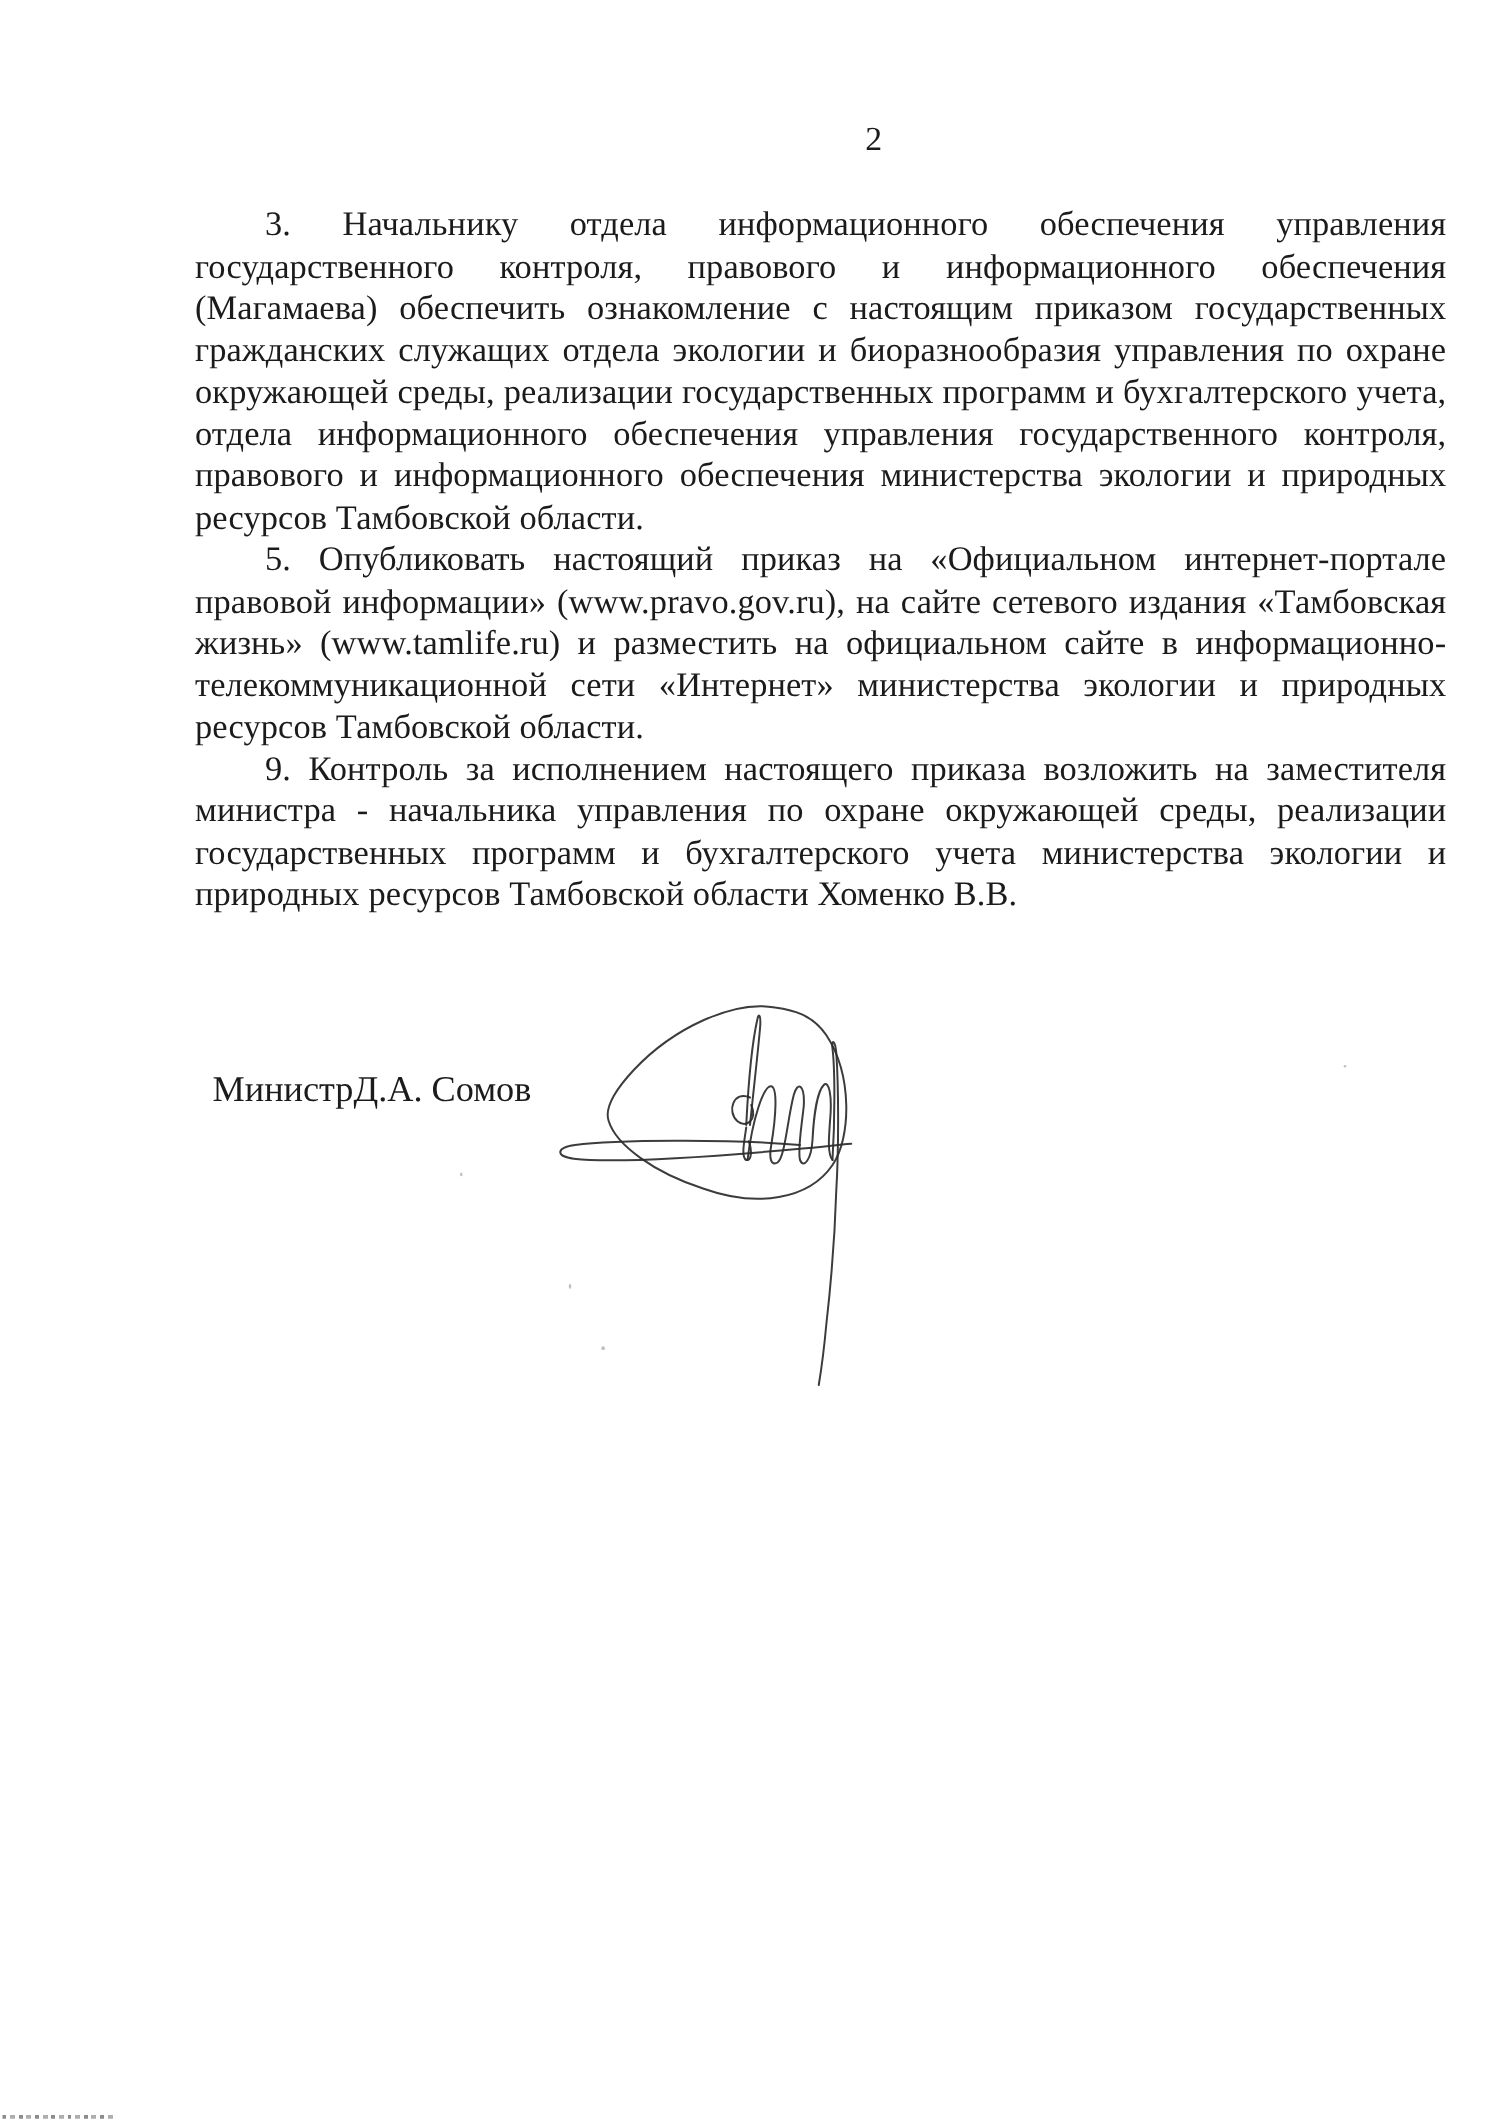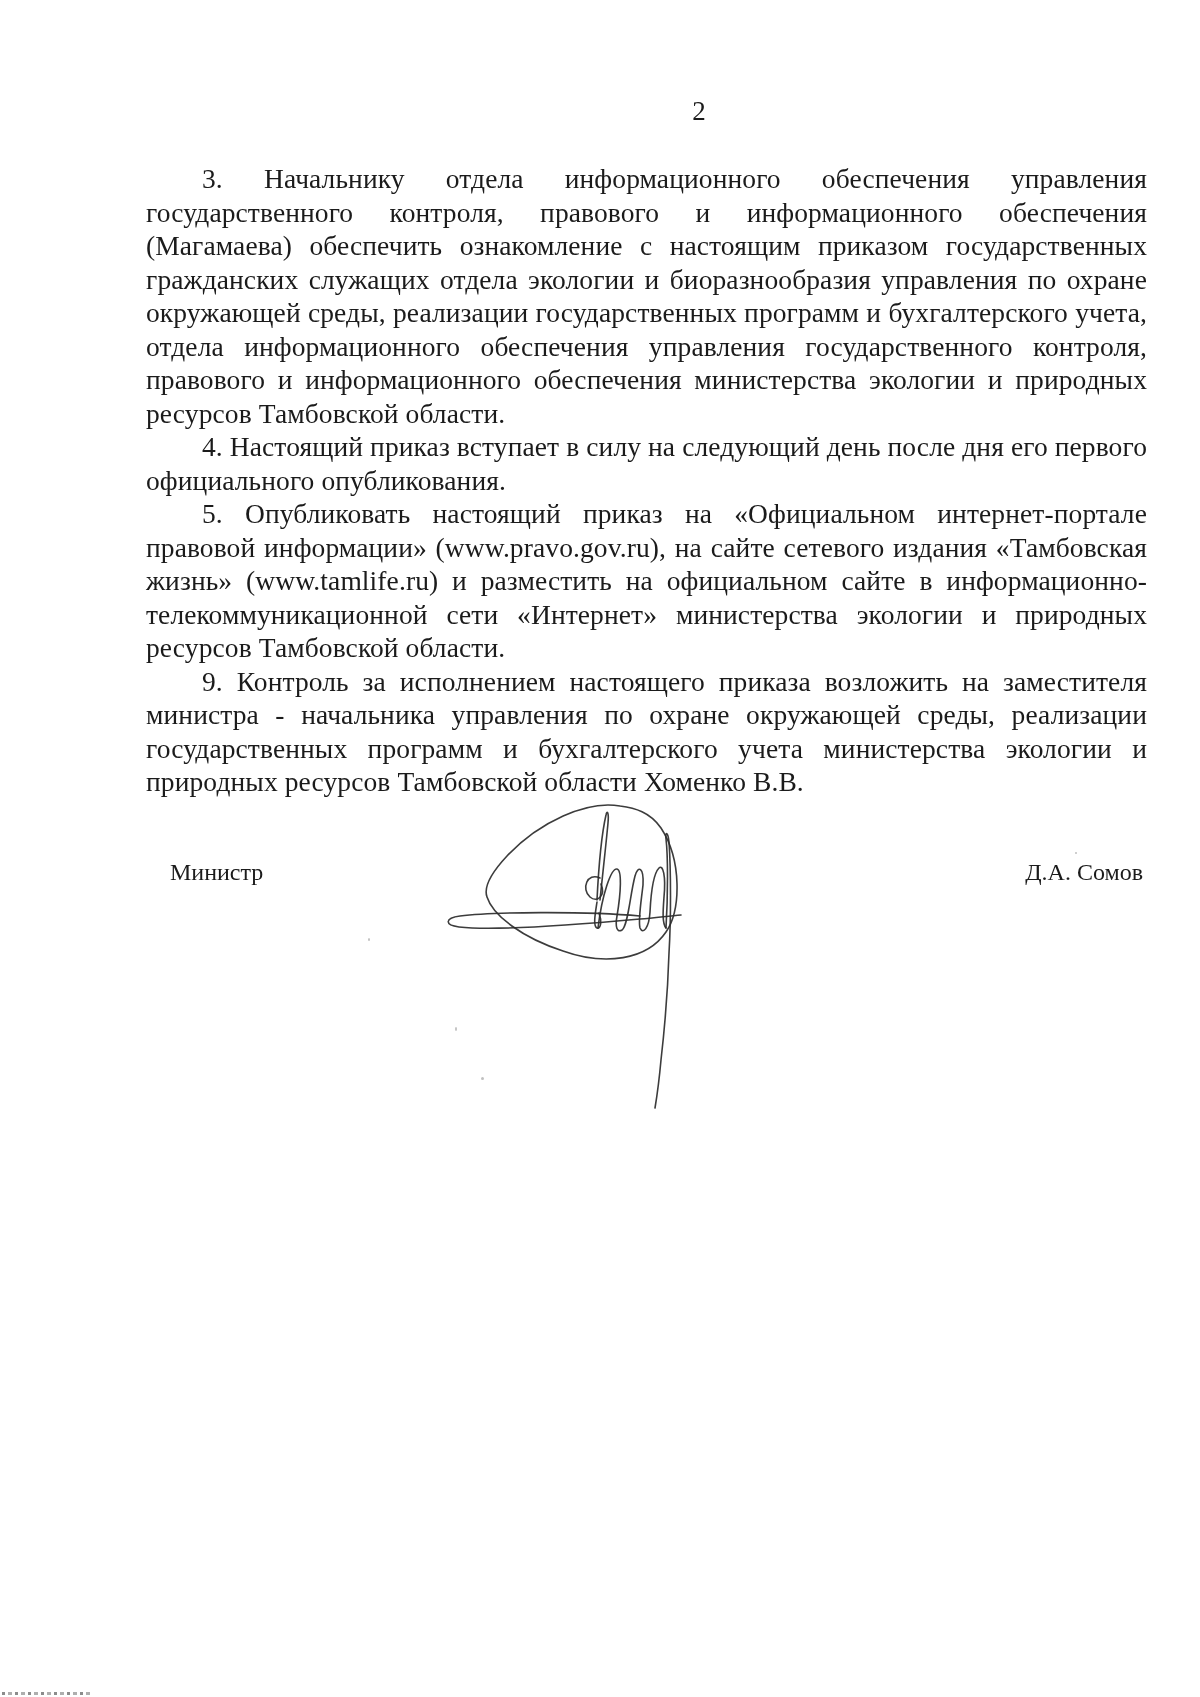--- a/index.html
+++ b/index.html
@@ -19,41 +19,41 @@
   .page-number {
     position: absolute;
     top: 96px;
     left: 682px;
     width: 34px;
     font-size: 27px;
     text-align: center;
   }
   .body-text {
     position: absolute;
-    left: 146px;
+    left: 156px;
     top: 162px;
     width: 1001px;
     font-size: 27.5px;
     line-height: 33.5px;
     text-align: justify;
     letter-spacing: 0.1px;
   }
   .body-text p {
     margin: 0;
     padding: 0;
     text-indent: 56px;
   }
   .sig-row {
     position: absolute;
     left: 170px;
     top: 856px;
     width: 973px;
     display: flex;
-    justify-content: space-between;
-    font-size: 24px;
+    justify-content: flex-start;
+    font-size: 29px;
     line-height: 33px;
   }
   .signature-svg {
     position: absolute;
     left: 435px;
     top: 740px;
     width: 260px;
     height: 375px;
   }
   .signature-svg path {
@@ -92,21 +92,20 @@
 </style>
 </head>
 <body>
 
 <div class="page">
 
   <div class="page-number">2</div>
 
   <div class="body-text">
     <p>3. Начальнику отдела информационного обеспечения управления государственного контроля, правового и информационного обеспечения (Магамаева) обеспечить ознакомление с настоящим приказом государственных гражданских служащих отдела экологии и биоразнообразия управления по охране окружающей среды, реализации государственных программ и бухгалтерского учета, отдела информационного обеспечения управления государственного контроля, правового и информационного обеспечения министерства экологии и природных ресурсов Тамбовской области.</p>
-    <p>4. Настоящий приказ вступает в силу на следующий день после дня его первого официального опубликования.</p>
     <p>5. Опубликовать настоящий приказ на «Официальном интернет-портале правовой информации» (www.pravo.gov.ru), на сайте сетевого издания «Тамбовская жизнь» (www.tamlife.ru) и разместить на официальном сайте в информационно-телекоммуникационной сети «Интернет» министерства экологии и природных ресурсов Тамбовской области.</p>
     <p>9. Контроль за исполнением настоящего приказа возложить на заместителя министра - начальника управления по охране окружающей среды, реализации государственных программ и бухгалтерского учета министерства экологии и природных ресурсов Тамбовской области Хоменко В.В.</p>
   </div>
 
   <div class="sig-row">
     <span>Министр</span>
     <span>Д.А. Сомов</span>
   </div>
 
   <svg class="signature-svg" viewBox="0 0 260 375" xmlns="http://www.w3.org/2000/svg" aria-hidden="true">

